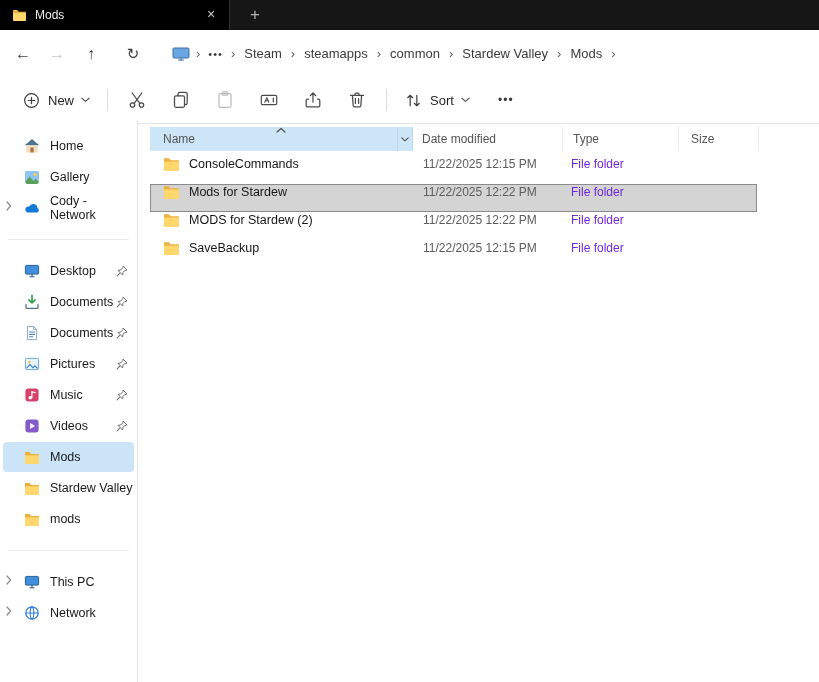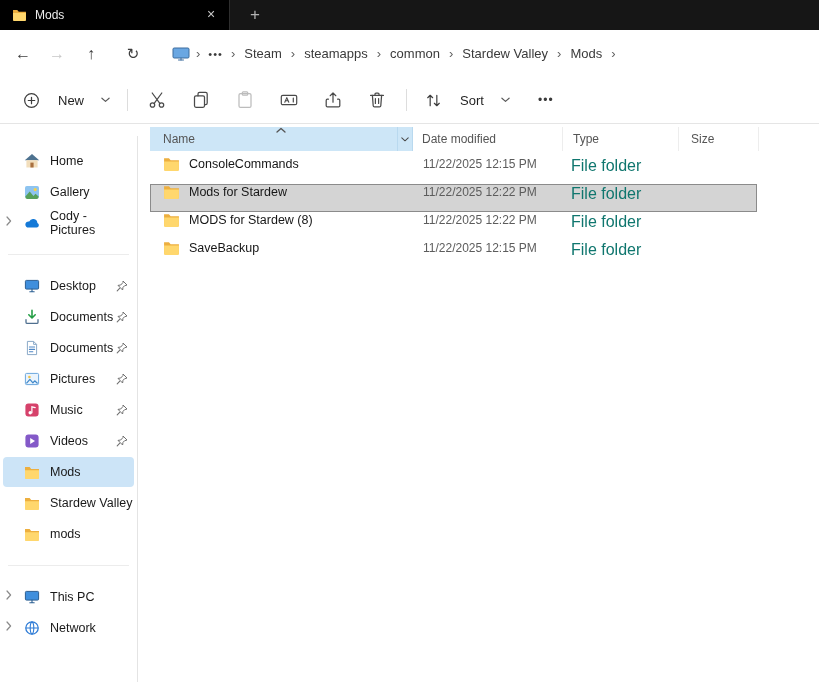--- a/index.html
+++ b/index.html
@@ -19,29 +19,29 @@
   .nav-btn.disabled{color:#c7c7c7}
   .nav-btn.refresh{margin-left:8px;font-size:15px}
   .breadcrumb{flex:1;height:34px;margin-left:10px;display:flex;align-items:center;font-size:13px;color:#3a3a3a;padding:0 6px;border-radius:4px;overflow:hidden}
   .crumb-icon{display:flex;align-items:center;margin:0 4px 0 6px}
   .crumb{padding:5px 7px;border-radius:3px;white-space:nowrap}
   .crumb-sep{color:#606060;font-size:13px;padding:0 2px}
   .crumb-ellipsis{padding:4px 6px;border-radius:3px;letter-spacing:1px;font-size:11px;color:#3a3a3a}
 
   
   .toolbar{position:absolute;top:77px;left:0;width:819px;height:47px;background:#fff;border-bottom:1px solid #e5e5e5;display:flex;align-items:center;padding:0 12px}
-  .tb-btn{display:flex;align-items:center;gap:17px;height:34px;padding:0 10px;border-radius:4px;color:#1f1f1f;font-size:13px;flex:0 0 auto}
+  .tb-btn{display:flex;align-items:center;gap:7px;height:34px;padding:0 10px;border-radius:4px;color:#1f1f1f;font-size:13px;flex:0 0 auto}
   .tb-ico-btn{width:44px;height:34px;display:flex;align-items:center;justify-content:center;color:#4a4a4a;border-radius:4px;flex:0 0 auto}
   .tb-ico-btn.disabled{color:#bcbcbc}
   .tb-sep{width:1px;height:22px;background:#dddddd;margin:0 7px;flex:0 0 auto}
   .tb-more{letter-spacing:1px;font-size:12px;color:#3a3a3a;width:40px;height:34px;display:flex;align-items:center;justify-content:center;border-radius:4px;margin-left:6px}
   .chev{display:flex;align-items:center;color:#5a5a5a}
 
   
-  .sidebar{position:absolute;top:136px;left:0;width:138px;bottom:0;background:#fff;border-right:1px solid #e4e4e4;padding-top:9px;overflow:hidden}
+  .sidebar{position:absolute;top:121px;left:0;width:138px;bottom:0;background:#fff;border-right:1px solid #e4e4e4;padding-top:9px;overflow:hidden}
   .side-item{position:relative;height:30px;margin:1px 3px;display:flex;align-items:center;gap:10px;padding-left:21px;border-radius:4px;font-size:12.5px;color:#191919}
   .side-item.selected{background:#cce4f7}
   .side-exp{position:absolute;left:3px;top:8px;color:#8a8a8a}
   .side-pin{position:absolute;right:6px;top:9px}
   .side-gap{height:31px;position:relative}
   .side-gap hr{border:none;border-top:1px solid #ececec;position:absolute;left:8px;right:8px;top:15px}
   .si{flex:0 0 auto}
 
   
   .filepane{position:absolute;top:124px;left:141px;right:0;bottom:0;background:#fff}
@@ -51,21 +51,21 @@
   .sortcaret{position:absolute;top:0px;left:50%;transform:translateX(-50%);display:flex}
   .ddbox{position:absolute;right:0;top:0;bottom:0;width:15px;border-left:1px solid #b9d9ef;display:flex;align-items:center;justify-content:center;color:#4a4a4a}
   .col-date{width:150px;padding-left:9px}
   .col-type{width:116px;padding-left:10px}
   .col-size{width:80px;padding-left:12px}
   .rows{position:absolute;top:32px;left:9px}
   .frow{display:flex;align-items:flex-start;height:28px;width:607px;border:1px solid transparent}
   .frow.selected{background:#d4d4d4;border-color:#8b8b8b}
   .cell-name{width:263px;display:flex;align-items:center;gap:9px;padding-left:12px;font-size:12.5px;color:#161616;white-space:nowrap;overflow:hidden}
   .cell-date{width:147px;font-size:12px;color:#5c5c5c;padding-left:9px;white-space:nowrap}
-  .cell-type{width:116px;font-size:16px;color:#0f766e;padding-left:10px;white-space:nowrap}
+  .cell-type{width:116px;font-size:12px;color:#6d28d9;padding-left:10px;white-space:nowrap}
   .cell-size{width:78px}
   svg{display:block}
 </style>
 </head>
 <body>
 
 <svg width="0" height="0" style="position:absolute">
   <defs>
     <symbol id="sym-folder" viewBox="0 0 16 13">
       <path d="M1 1h4.6l1.6 2H15v9.3H1z" fill="#edaf3f"></path>
@@ -288,21 +288,21 @@
   </div>
   <div class="side-item">
     <span class="side-exp">
         <svg width="6" height="10">
           <use href="#sym-chevright"></use>
         </svg>
       </span>
     <svg class="si" width="16" height="16">
         <use href="#sym-onedrive"></use>
       </svg>
-    <span>Cody - Pictures</span>
+    <span>Cody - Network</span>
   </div>
   <div class="side-gap">
       <hr>
     </div>
   <div class="side-item">
     <svg class="si" width="16" height="16">
         <use href="#sym-desktop"></use>
       </svg>
     <span>Desktop</span>
     <span class="side-pin">
@@ -458,21 +458,21 @@
       </span>
       <span class="cell-date">11/22/2025 12:22 PM</span>
       <span class="cell-type">File folder</span>
       <span class="cell-size"></span>
     </div>
     <div class="frow">
       <span class="cell-name">
         <svg width="17" height="14">
             <use href="#sym-folder"></use>
           </svg>
-        <span>MODS for Stardew (8)</span>
+        <span>MODS for Stardew (2)</span>
       </span>
       <span class="cell-date">11/22/2025 12:22 PM</span>
       <span class="cell-type">File folder</span>
       <span class="cell-size"></span>
     </div>
     <div class="frow">
       <span class="cell-name">
         <svg width="17" height="14">
             <use href="#sym-folder"></use>
           </svg>

